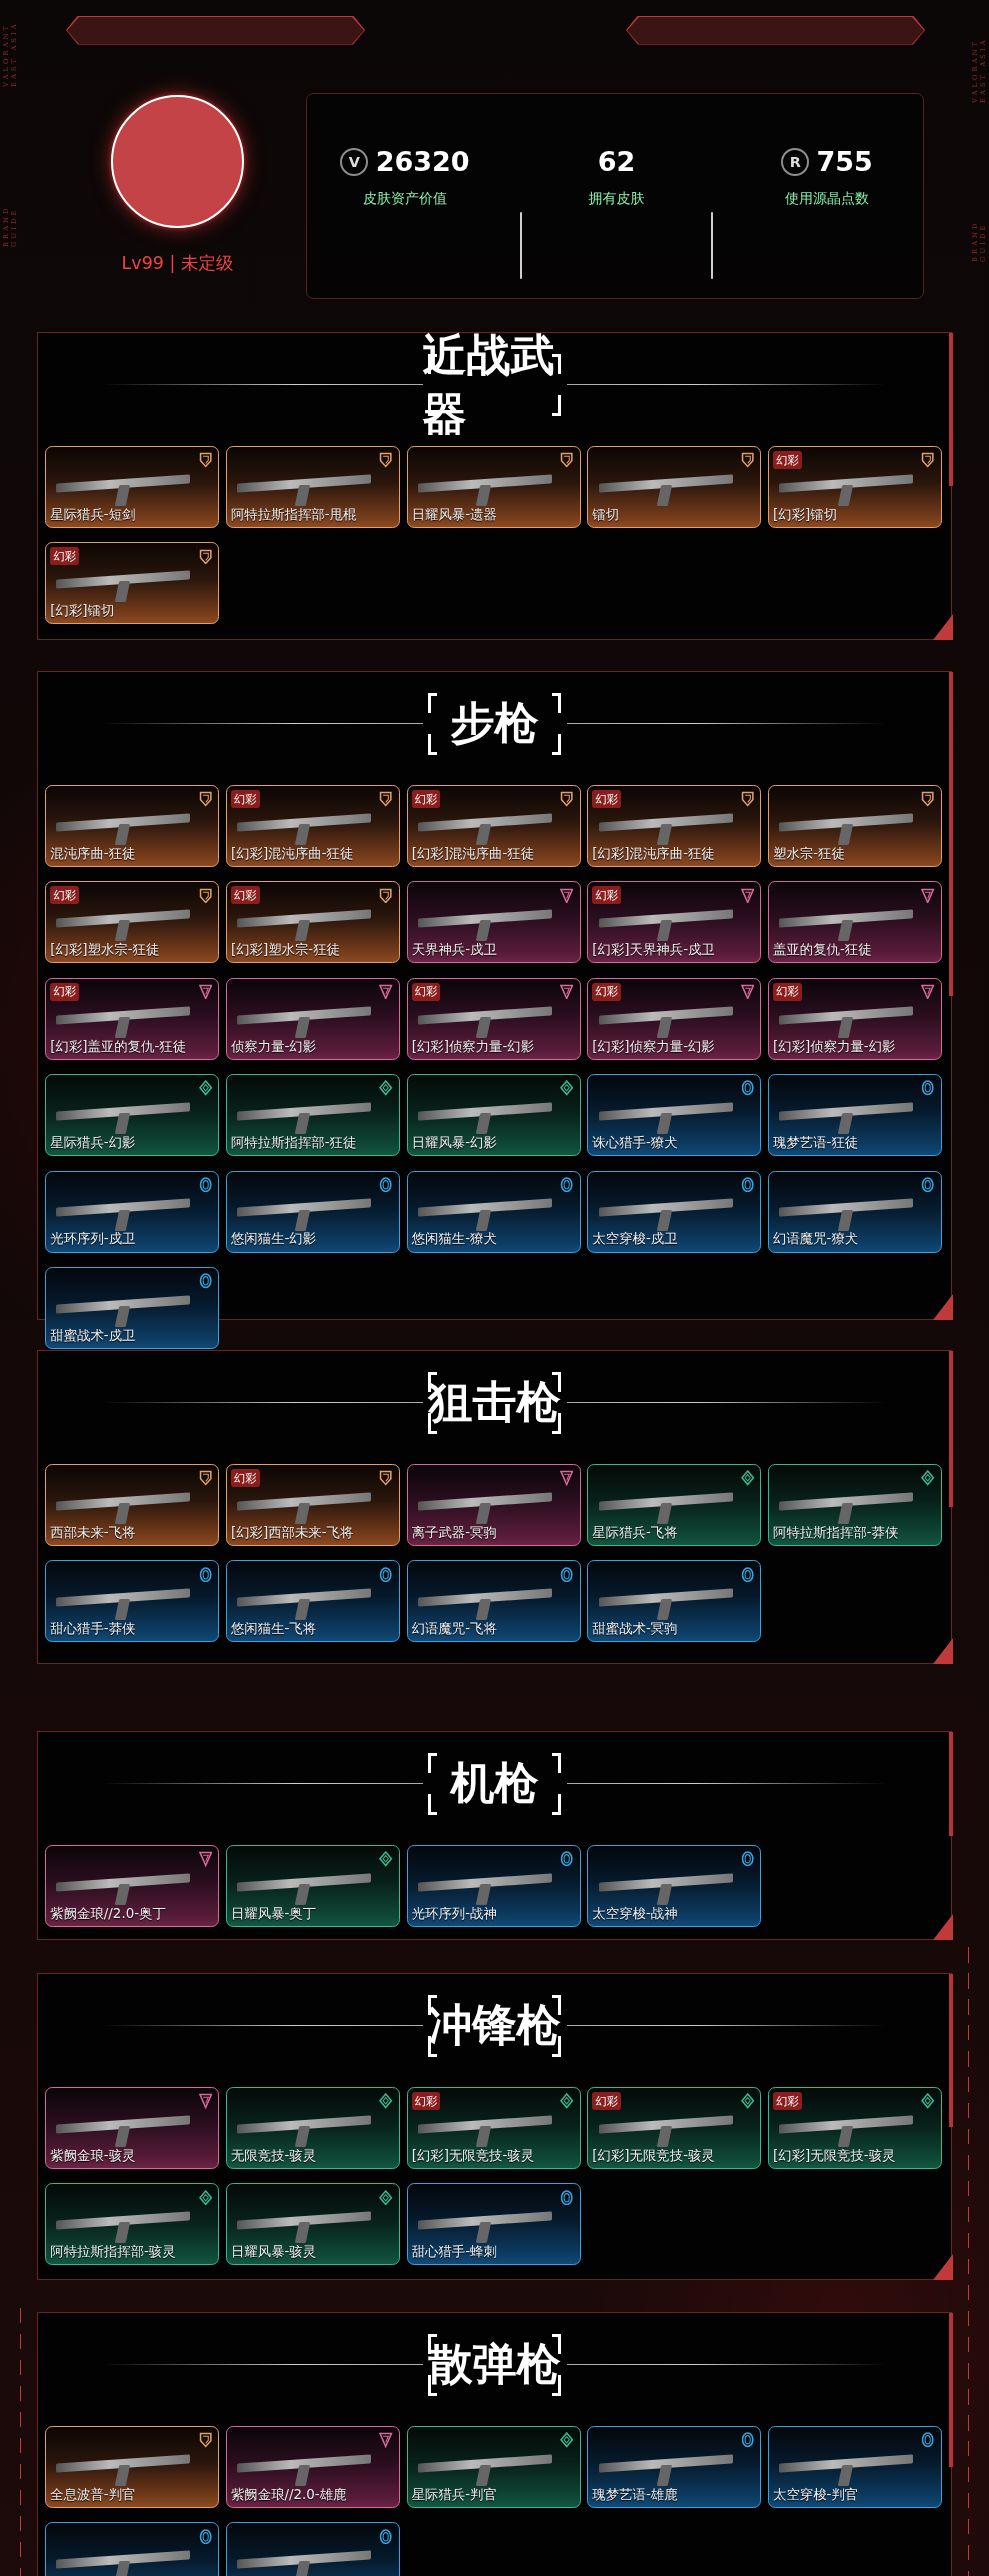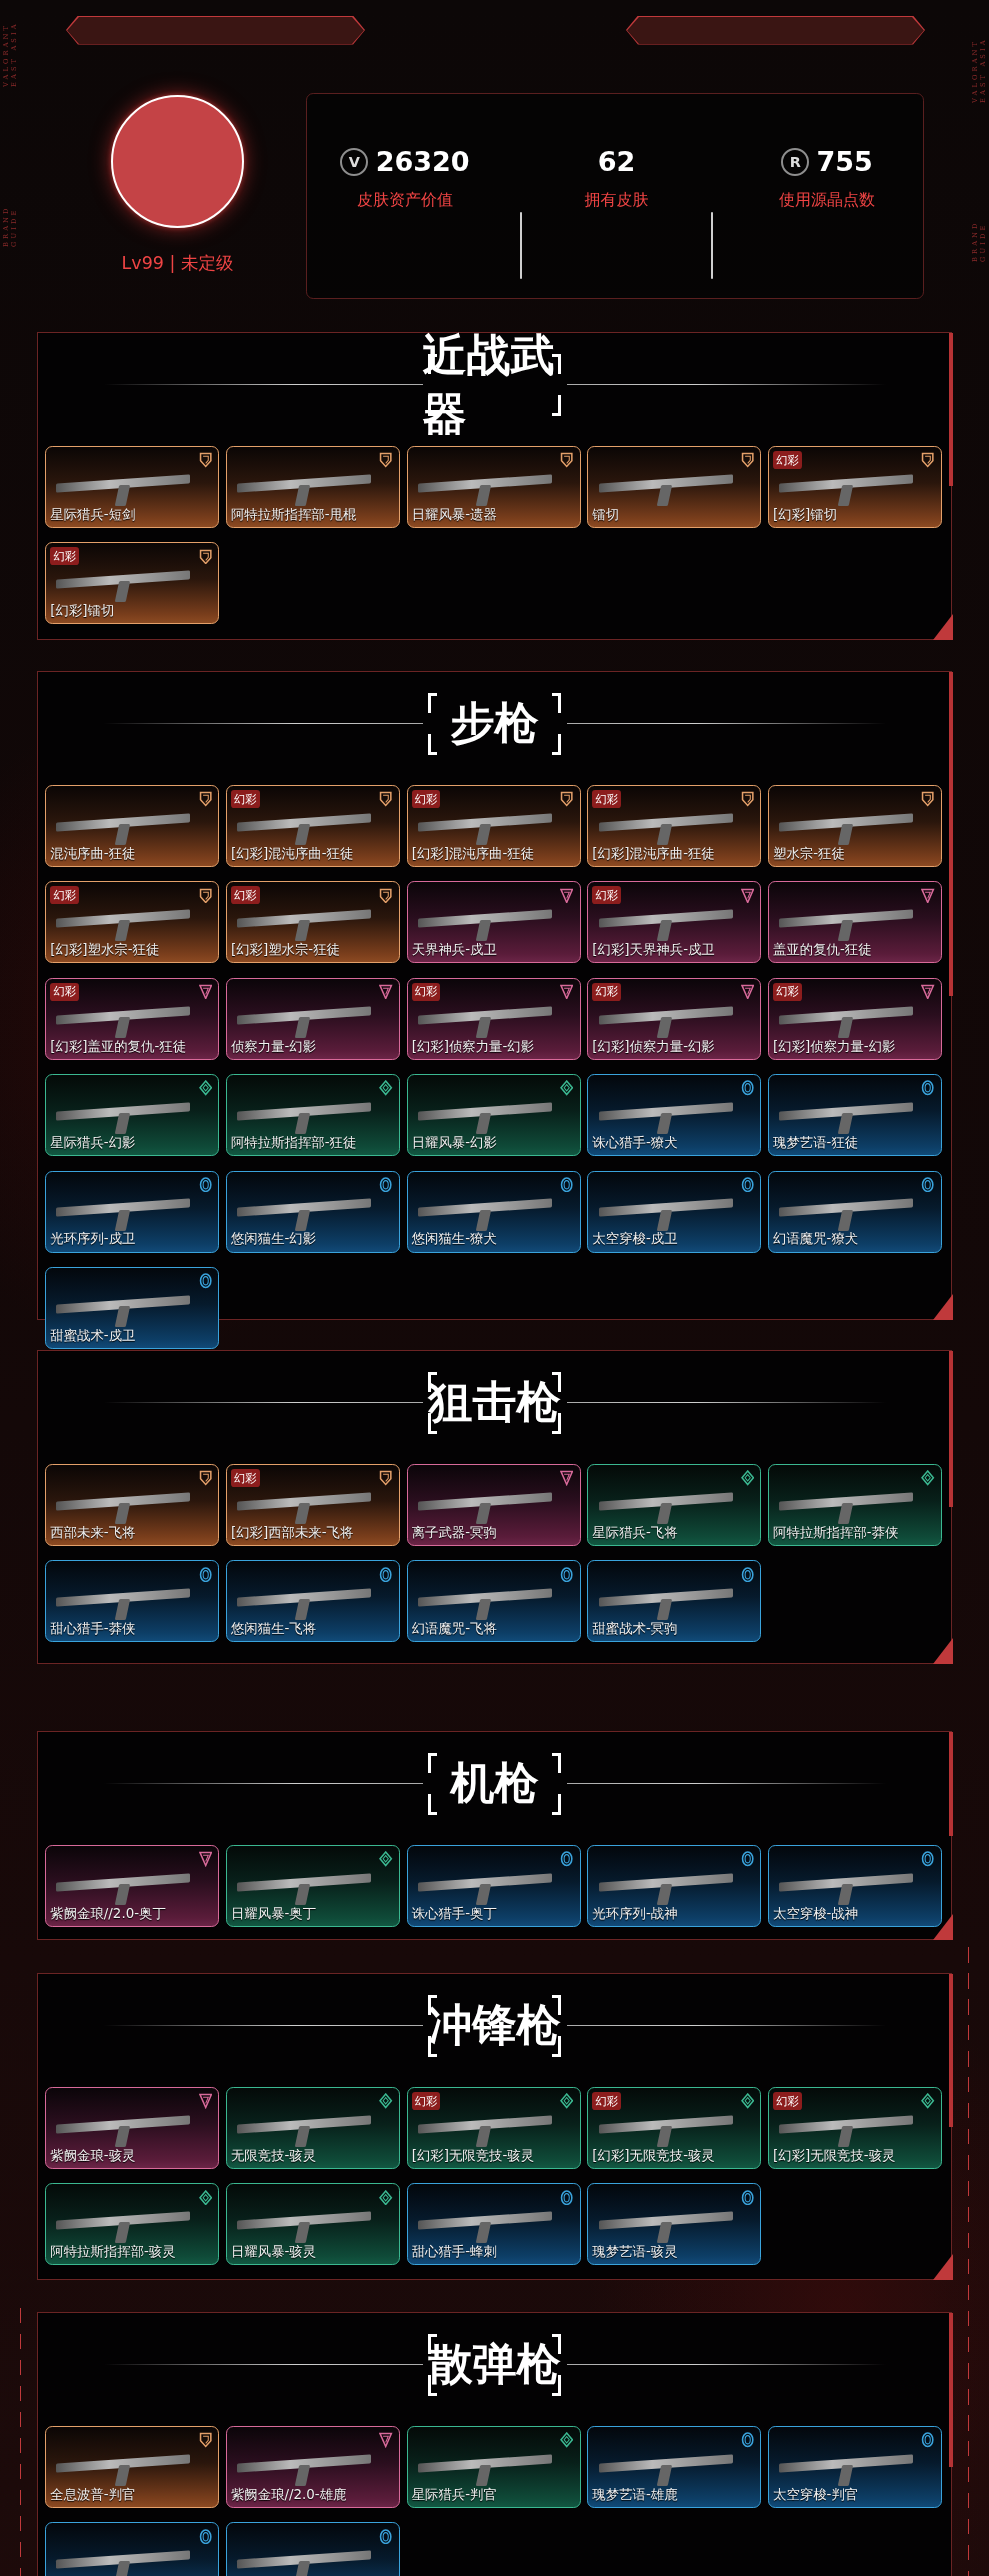--- a/index.html
+++ b/index.html
@@ -44,21 +44,21 @@
   }
   .level { margin-top: 23px; text-align: center; font-size: 17.5px; color: #ef4444; width: 133px; }
 
   .stats-card {
     position: absolute; left: 306px; top: 93px; width: 618px; height: 206px;
     border: 1px solid #5a1f1f; border-radius: 7.2px;
     background: rgba(5,3,3,0.85);
   }
   .stat { position: absolute; text-align: center; }
   .stat .num { font-size: 27px; font-weight: bold; display: flex; align-items: center; justify-content: center; gap: 7.2px; }
-  .stat .label { font-size: 16px; color: #ef4444; margin-top: 13.4px; }
+  .stat .label { font-size: 14px; color: #86efac; margin-top: 13.4px; }
   .coin { width: 28px; height: 28px; border-radius: 50%; border: 2.6px solid #8e8e8e; display:flex; align-items:center; justify-content:center; font-size: 14.4px; color:#ddd; font-weight:bold; }
   .vdivider { position: absolute; top: 118px; width: 1.5px; height: 67px; background: #cfcfcf; border-radius: 1px; }
   .tier { position: absolute; display: flex; align-items: center; gap: 6.2px; font-size: 25px; font-weight: bold; }
 
   .panel {
     position: absolute; left: 37px; width: 915px;
     background: #030203;
     border: 1px solid #6b2424;
     box-shadow: inset 0 0 0 0.5px rgba(0,0,0,0.6);
   }
@@ -602,28 +602,20 @@
         <div class="card teal">
           <div class="art"></div>
           <span class="name">日耀风暴-奥丁</span>
           <svg viewBox="0 0 26 30" class="tier-icon">
             <polygon points="13,2 24,15 13,28 2,15" fill="none" stroke="#3bb891" stroke-width="3"></polygon>
             <polygon points="13,9 18,15 13,21 8,15" fill="none" stroke="#3bb891" stroke-width="2"></polygon>
           </svg>
         </div>
         <div class="card blue">
           <div class="art"></div>
-          <span class="name">诛心猎手-奥丁</span>
-          <svg viewBox="0 0 26 30" class="tier-icon">
-            <ellipse cx="13" cy="15" rx="10" ry="13" fill="none" stroke="#3aa3dc" stroke-width="3"></ellipse>
-            <ellipse cx="13" cy="15" rx="5" ry="8" fill="none" stroke="#3aa3dc" stroke-width="2"></ellipse>
-          </svg>
-        </div>
-        <div class="card blue">
-          <div class="art"></div>
           <span class="name">光环序列-战神</span>
           <svg viewBox="0 0 26 30" class="tier-icon">
             <ellipse cx="13" cy="15" rx="10" ry="13" fill="none" stroke="#3aa3dc" stroke-width="3"></ellipse>
             <ellipse cx="13" cy="15" rx="5" ry="8" fill="none" stroke="#3aa3dc" stroke-width="2"></ellipse>
           </svg>
         </div>
         <div class="card blue">
           <div class="art"></div>
           <span class="name">太空穿梭-战神</span>
           <svg viewBox="0 0 26 30" class="tier-icon">
@@ -707,28 +699,20 @@
           </svg>
         </div>
         <div class="card blue">
           <div class="art"></div>
           <span class="name">甜心猎手-蜂刺</span>
           <svg viewBox="0 0 26 30" class="tier-icon">
             <ellipse cx="13" cy="15" rx="10" ry="13" fill="none" stroke="#3aa3dc" stroke-width="3"></ellipse>
             <ellipse cx="13" cy="15" rx="5" ry="8" fill="none" stroke="#3aa3dc" stroke-width="2"></ellipse>
           </svg>
         </div>
-        <div class="card blue">
-          <div class="art"></div>
-          <span class="name">瑰梦艺语-骇灵</span>
-          <svg viewBox="0 0 26 30" class="tier-icon">
-            <ellipse cx="13" cy="15" rx="10" ry="13" fill="none" stroke="#3aa3dc" stroke-width="3"></ellipse>
-            <ellipse cx="13" cy="15" rx="5" ry="8" fill="none" stroke="#3aa3dc" stroke-width="2"></ellipse>
-          </svg>
-        </div>
       </div>
     </div>
     <div class="panel" style="top: 2312px; height: 309px;">
       <div class="sec-title">
         <div class="line"></div>
         <div class="label-box">
           <span class="bracket tl"></span>
           <span class="bracket bl"></span>
           <span class="bracket tr"></span>
           <span class="bracket br"></span>

